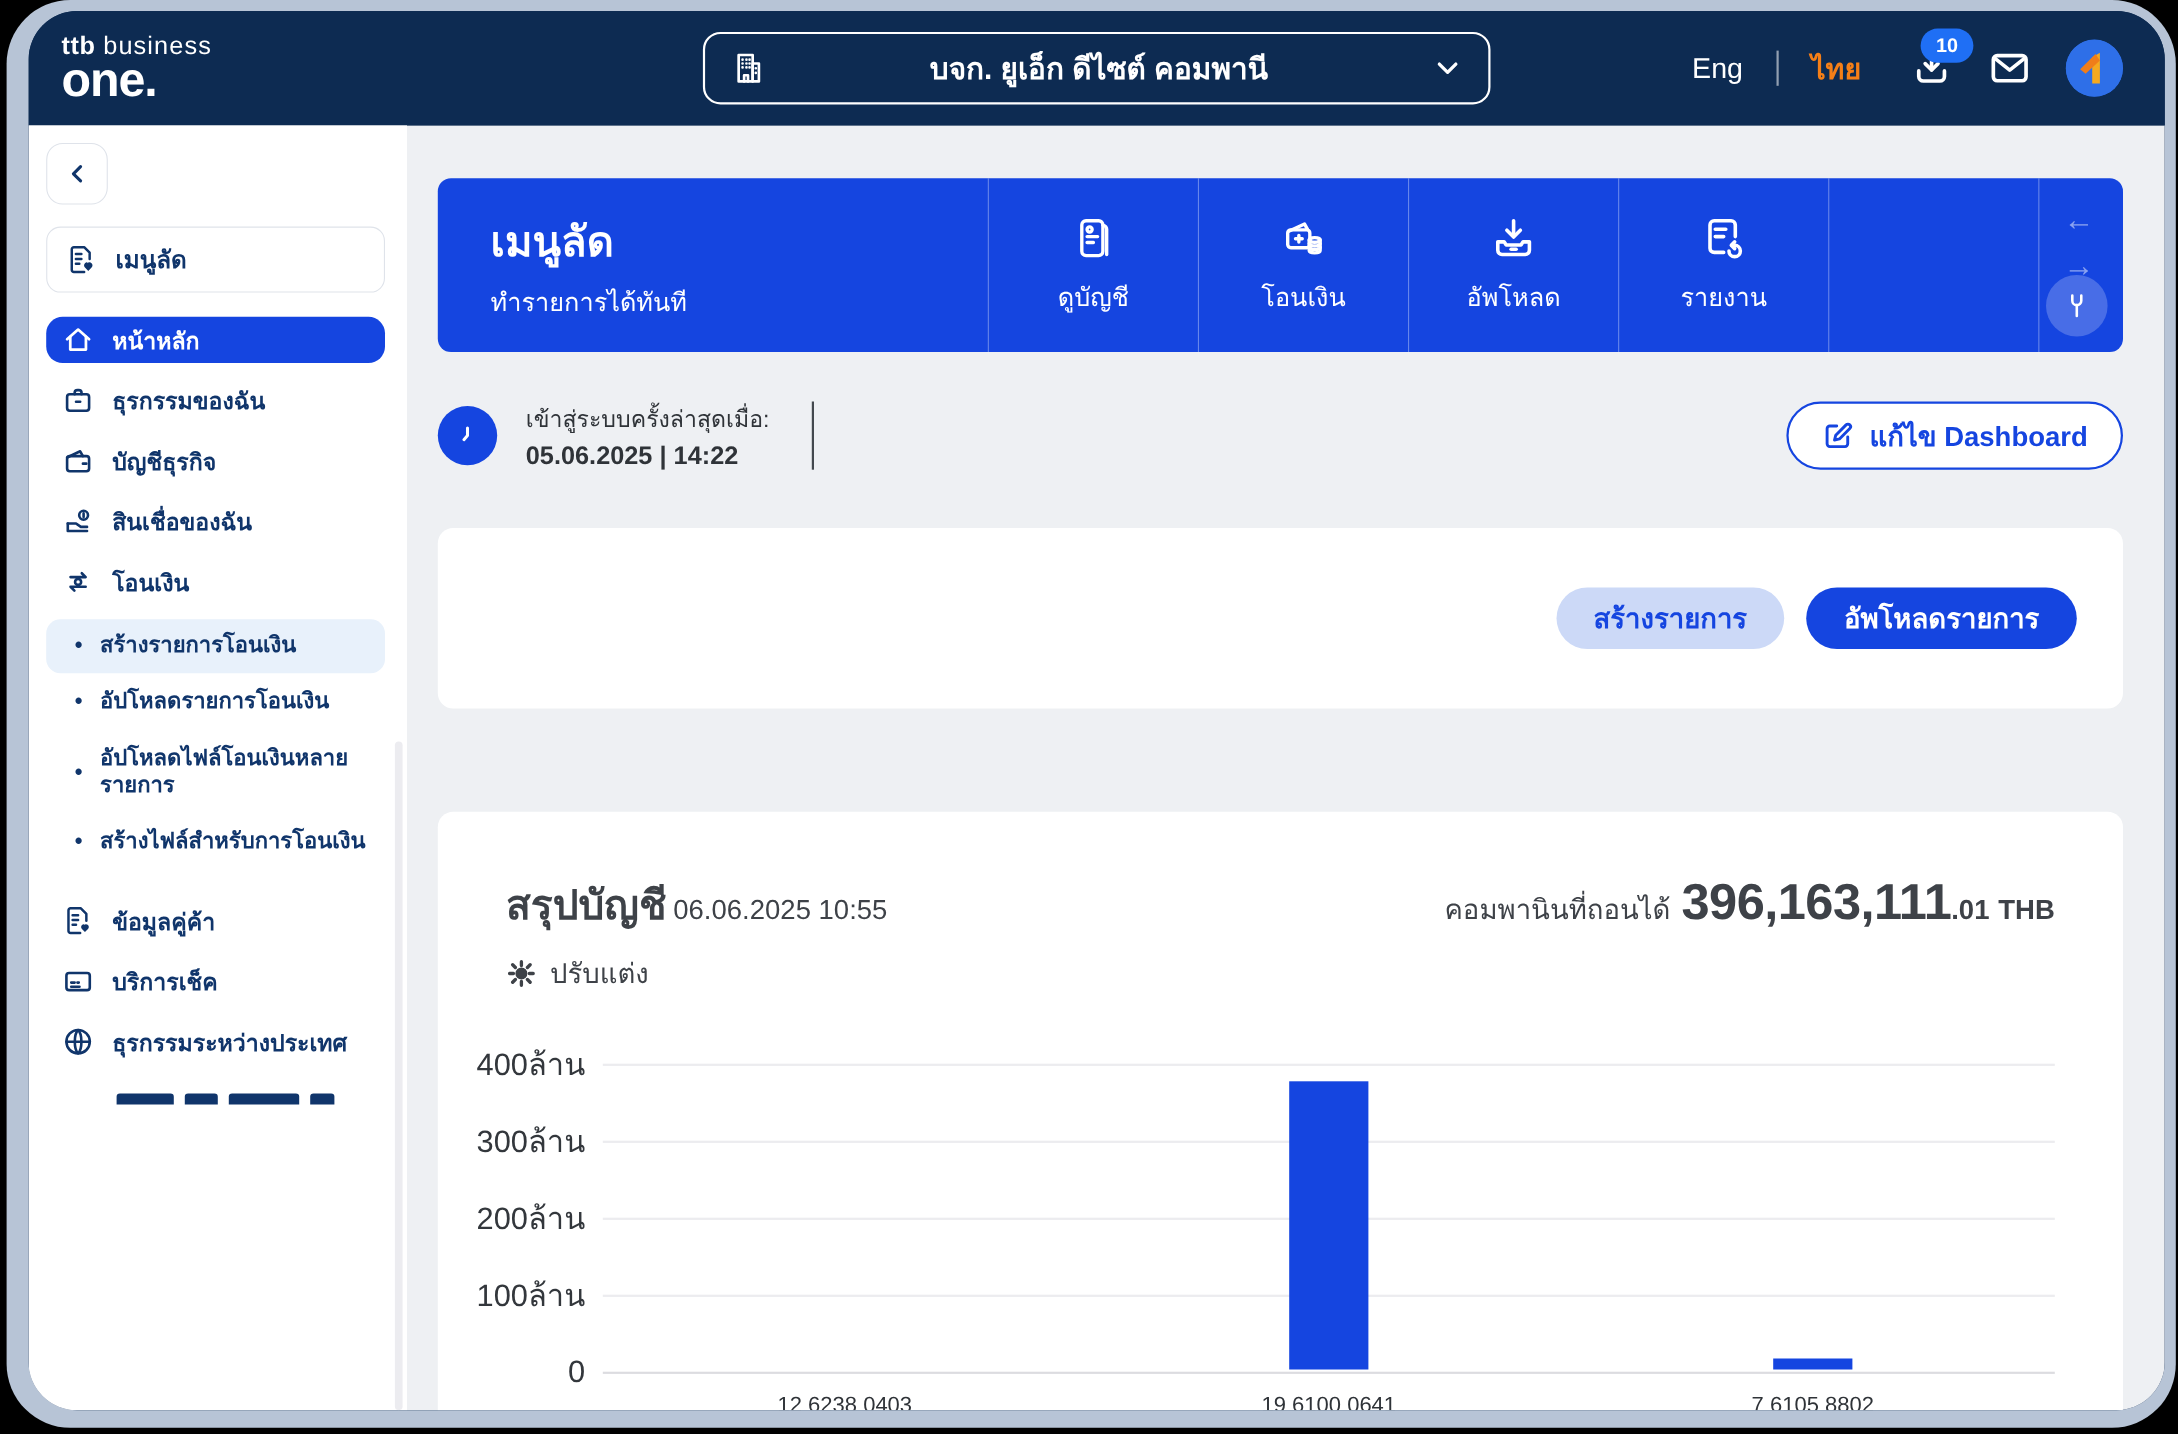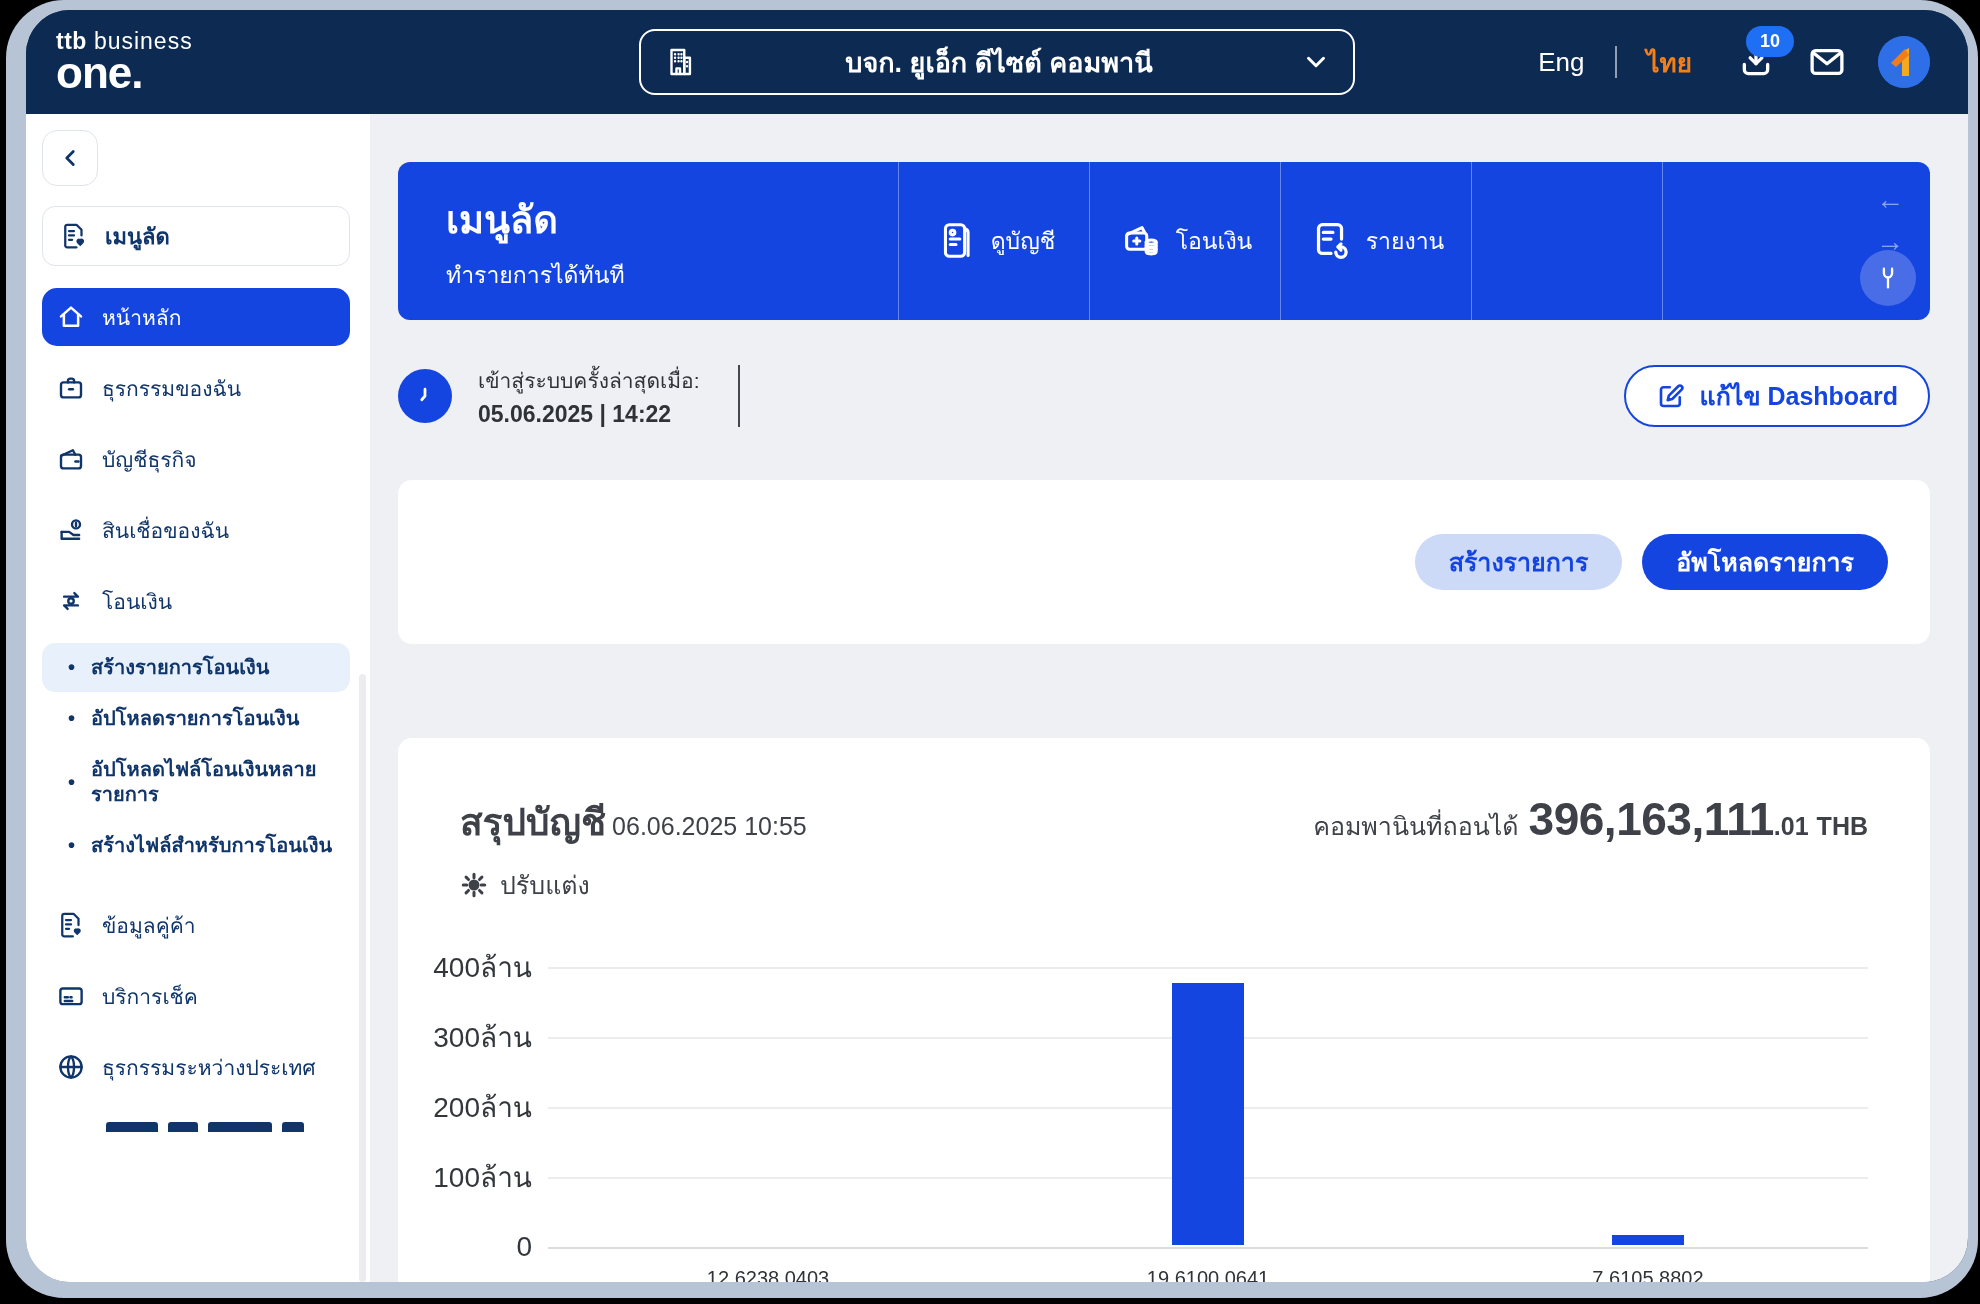--- a/index.html
+++ b/index.html
@@ -35,39 +35,39 @@
   
   .body{flex:1;display:flex;min-height:0;background:#eef0f3;}
   .sidebar{width:344px;flex:0 0 344px;background:#fff;position:relative;padding:16px 14px 0 16px;
     box-sizing:border-box;color:#10356b;}
   .side-scroll{position:absolute;top:560px;bottom:0;right:4px;width:7px;background:#ececf0;border-radius:4px;}
   .back-btn{width:54px;height:54px;border:1.5px solid #dfe3ea;border-radius:15px;background:#fff;
     display:flex;align-items:center;justify-content:center;cursor:pointer;}
   .shortcut{margin-top:20px;height:58px;border:1.5px solid #dfe3ea;border-radius:13px;display:flex;
     align-items:center;gap:16px;padding:0 16px;font-size:22px;font-weight:700;cursor:pointer;margin-right:6px;}
   .menu{margin-top:22px;}
-  .side-item{display:flex;align-items:center;gap:16px;height:58px;padding:0 14px;font-size:21px;
-    font-weight:400;border-radius:15px;margin:13px 6px 13px 0;cursor:pointer;text-align:center;}
+  .side-item{display:flex;align-items:center;gap:16px;height:42px;padding:0 14px;font-size:21px;
+    font-weight:700;border-radius:15px;margin:13px 6px 13px 0;cursor:pointer;text-align:center;}
   .side-item.active{background:#1545e0;color:#fff;}
   .side-sub{display:flex;align-items:center;gap:16px;padding:12px 12px 12px 26px;font-size:20px;
     font-weight:600;border-radius:13px;margin:2px 6px 2px 0;cursor:pointer;line-height:1.25;}
   .side-sub .blt{font-size:20px;}
   .side-sub.active{background:#e8f1fb;}
   .clip-smudge{display:flex;gap:10px;margin:26px 0 0 64px;}
   .clip-smudge i{display:block;height:10px;background:#10356b;border-radius:3px 3px 0 0;}
 
   .main{flex:1;padding:48px 38px 0 28px;box-sizing:border-box;overflow:hidden;}
 
   
   .qm{height:158px;border-radius:12px;background:#1545e0;display:flex;color:#fff;position:relative;overflow:hidden;}
   .qm-title{width:500px;flex:0 0 500px;display:flex;flex-direction:column;justify-content:center;padding-left:48px;box-sizing:border-box;}
   .qm-big{font-size:38px;font-weight:800;}
   .qm-sub{font-size:23px;margin-top:7px;font-weight:400;}
   .qm-tile{width:190px;flex:0 0 190px;border-left:1px solid rgba(255,255,255,.35);display:flex;
-    flex-direction:row;align-items:center;justify-content:center;gap:12px;font-size:23px;cursor:pointer;}
+    flex-direction:column;align-items:center;justify-content:center;gap:12px;font-size:23px;cursor:pointer;}
   .qm-tile.empty{cursor:default;}
   .qm-rail{flex:1;border-left:1px solid rgba(255,255,255,.35);position:relative;}
   .qm-arrow{position:absolute;right:26px;font-size:28px;color:rgba(255,255,255,.5);cursor:pointer;line-height:1;}
   .qm-arrow.a1{top:24px;}
   .qm-arrow.a2{top:66px;}
   .wrench{position:absolute;right:14px;bottom:14px;width:56px;height:56px;border-radius:50%;
     background:rgba(255,255,255,.22);display:flex;align-items:center;justify-content:center;cursor:pointer;}
 
   
   .login-row{margin-top:44px;display:flex;align-items:center;color:#2f3338;}
@@ -342,20 +342,31 @@
                   <rect x="4.5" y="7.8" width="10.5" height="8.5" rx="1.5"></rect>
                   <path d="M8.2 12h3.2M9.8 10.4v3.2"></path>
                 <ellipse cx="17.3" cy="12.6" rx="2.6" ry="1.1"></ellipse>
                   <path d="M14.7 12.6v5c0 .6 1.2 1.1 2.6 1.1s2.6-.5 2.6-1.1v-5"></path>
                   <path d="M14.7 14.3c0 .6 1.2 1.1 2.6 1.1s2.6-.5 2.6-1.1M14.7 16c0 .6 1.2 1.1 2.6 1.1s2.6-.5 2.6-1.1"></path>
               </svg>
             </span>
             <span>โอนเงิน</span>
           </div>
 
+          <div class="qm-tile">
+            <span>
+              <svg width="46" height="46" viewBox="0 0 24 24" fill="none" stroke="#fff" stroke-width="1.7" stroke-linecap="round" stroke-linejoin="round">
+                <path d="M12 3.5v7.5"></path>
+                  <path d="m8.8 8 3.2 3.2L15.2 8"></path>
+                <path d="M4.5 13.5h3l1 1.5h7l1-1.5h3v4a2 2 0 0 1-2 2h-11a2 2 0 0 1-2-2v-4z"></path>
+                  <path d="M10.8 17h2.4"></path>
+              </svg>
+            </span>
+            <span>อัพโหลด</span>
+          </div>
 
           <div class="qm-tile">
             <span>
               <svg width="46" height="46" viewBox="0 0 24 24" fill="none" stroke="#fff" stroke-width="1.7" stroke-linecap="round" stroke-linejoin="round">
                 <path d="M17.5 11V5.5a2 2 0 0 0-2-2h-8a2 2 0 0 0-2 2v11a2 2 0 0 0 2 2H12"></path>
                   <path d="M8 7.5h5M8 11h4"></path>
                 <path d="M14.5 17.8c0 1.5 1.2 2.7 2.7 2.7 1.5 0 2.7-1.2 2.7-2.7 0-1.5-1.2-2.7-2.7-2.7h-1.4"></path>
                   <path d="m17.2 13.5-1.6 1.6 1.6 1.6"></path>
               </svg>
             </span>

